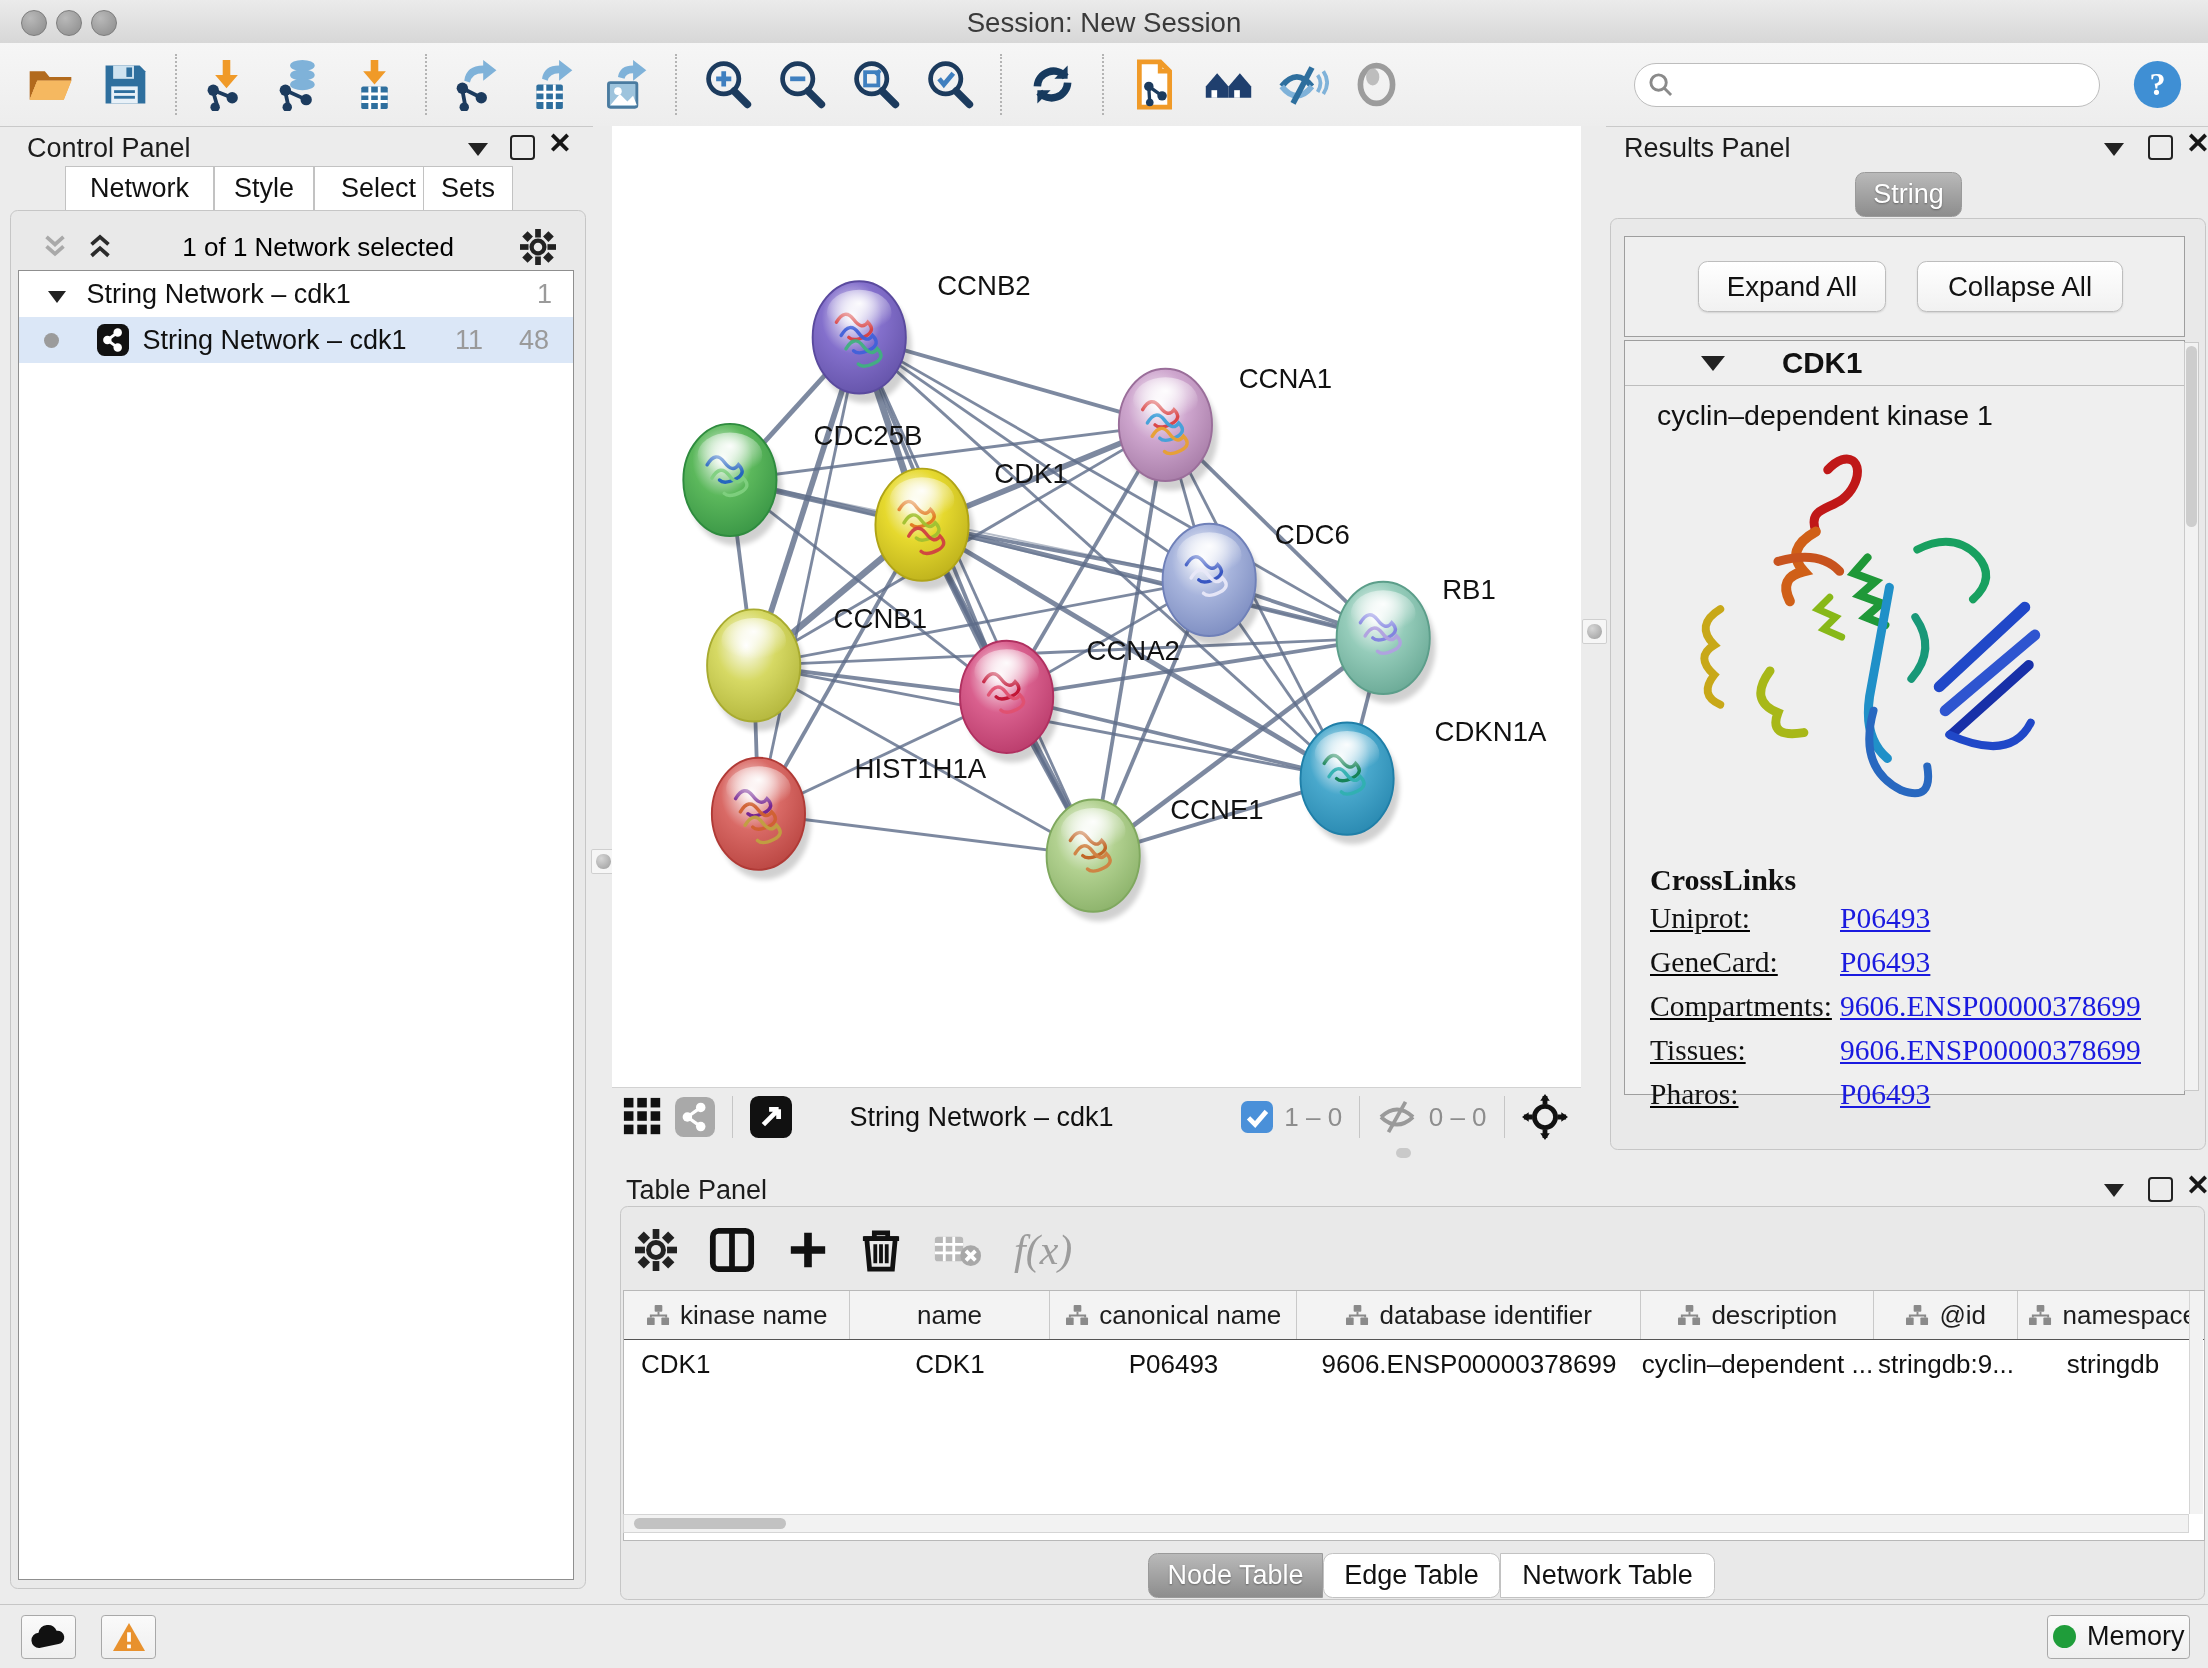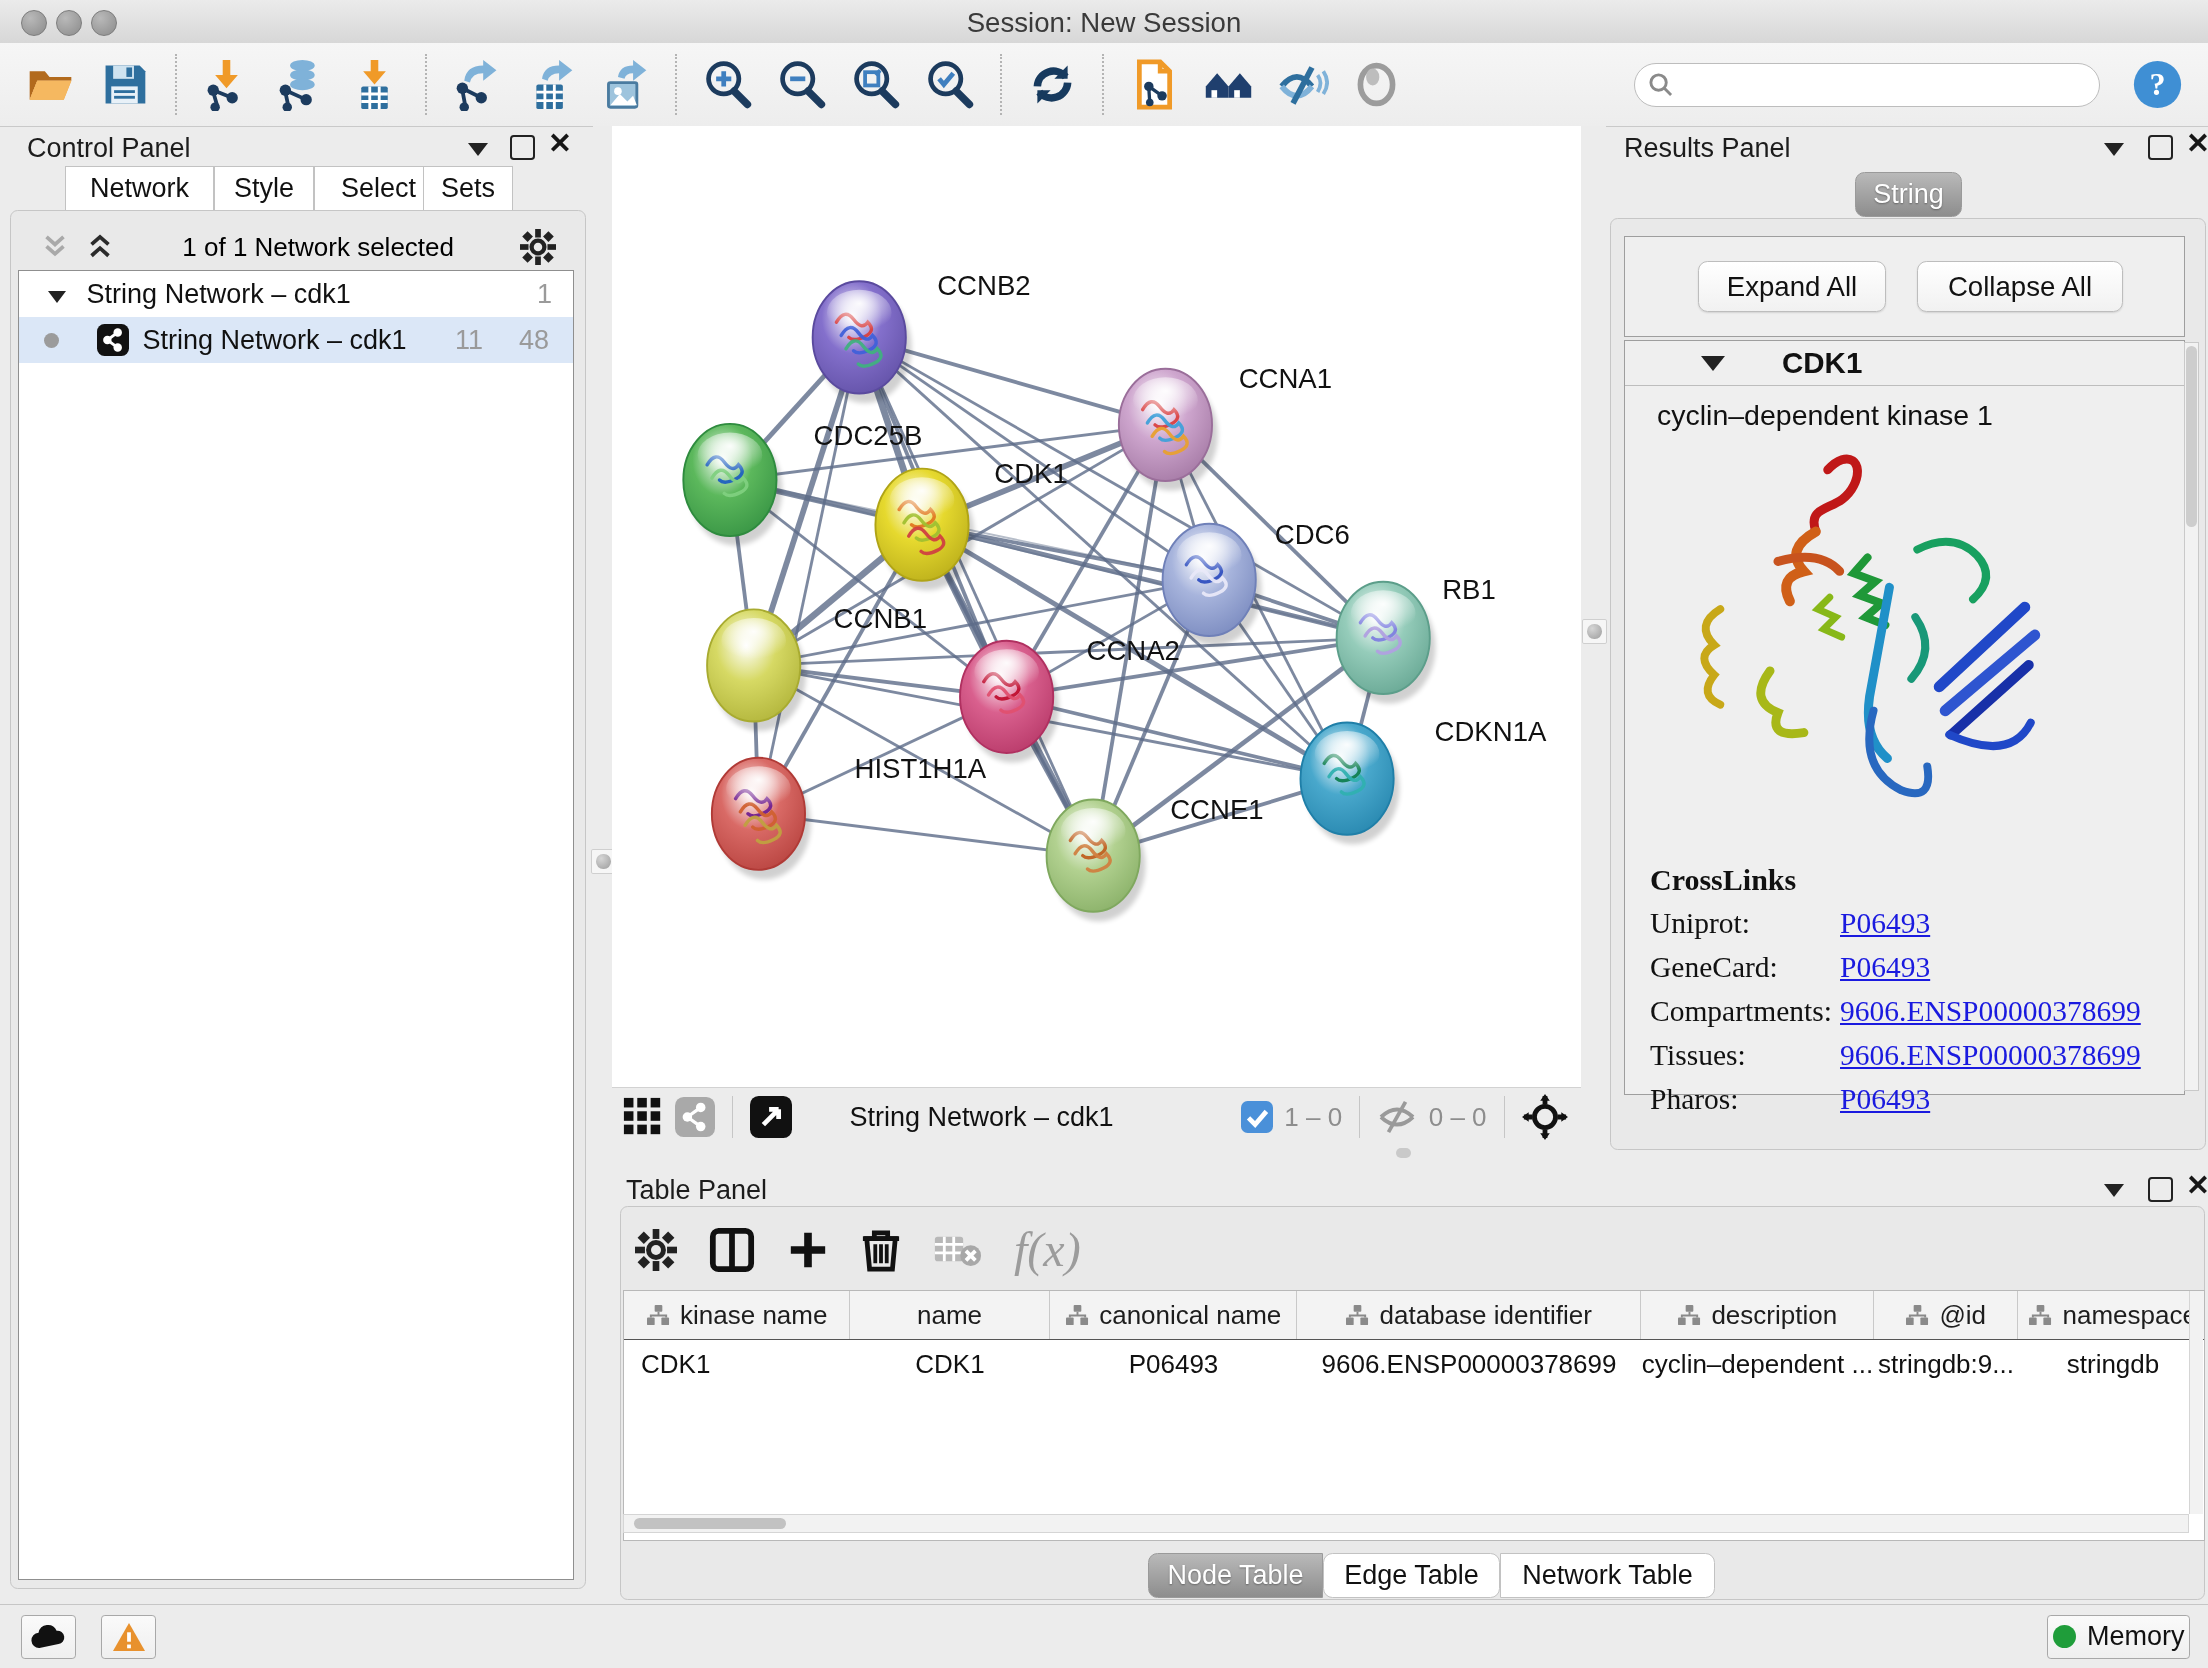--- a/index.html
+++ b/index.html
@@ -51,21 +51,21 @@
   .split-handle{position:absolute;width:23px;height:23px;background:#f6f6f6;border:1px solid #cfcfcf;display:flex;align-items:center;justify-content:center;border-radius:1.9px;}
   .split-dot{width:14.3px;height:14.3px;border-radius:50%;background:radial-gradient(circle at 35% 30%,#d6d6d6,#9c9c9c);}
 
   
   #rp-box{left:1610px;top:218px;width:594px;height:930px;}
   .rp-btn{position:absolute;height:49px;background:linear-gradient(#ffffff,#f1f1f1);border:1px solid #bdbdbd;border-radius:9.5px;
           display:flex;align-items:center;justify-content:center;font-size:27.6px;color:#111;box-shadow:0 1px 1.9px rgba(0,0,0,.12);}
   #gene-box{position:absolute;left:1624px;top:340px;width:559px;height:753px;background:#efefef;border:1px solid #9e9e9e;}
   #gene-header{height:44px;display:flex;align-items:center;gap:57px;padding-left:76px;border-bottom:1px solid #bdbdbd;font-size:29.5px;font-weight:bold;color:#111;}
   .xlinks{font-family:"Liberation Serif",serif;}
-  .xrow{display:flex;font-size:29.5px;height:44px;align-items:center;}
+  .xrow{display:flex;font-size:29.5px;height:44px;text-decoration:underline;}
   .xlabel{width:190px;color:#111;}
   .xval{color:#1a1adf;text-decoration:underline;}
   #rp-scroll{position:absolute;left:2184px;top:342px;width:15px;height:749px;background:#f2f2f2;border:1px solid #c9c9c9;box-sizing:border-box;}
   #rp-thumb{position:absolute;left:2186px;top:346px;width:11.4px;height:181px;background:#cdcdcd;border-radius:5.7px;}
 
   
   #tp-content{left:620px;top:1206px;width:1583px;height:392px;background:#e9e9e9;border:1px solid #c6c6c6;border-radius:7.6px;}
   #tp-toolbar{position:absolute;left:635px;top:1216px;height:67px;display:flex;align-items:center;gap:32px;}
   #tbl{position:absolute;left:623px;top:1290px;width:1580px;height:249px;background:#ffffff;border:1px solid #b8b8b8;overflow:hidden;}
   #tbl-head{display:flex;height:48px;background:#f3f3f3;border-bottom:1.9px solid #555;}
@@ -753,21 +753,21 @@
     <span>
         <svg width="49" height="34" viewBox="0 0 52 36">
           <rect x="2" y="4" width="30" height="26" rx="3" fill="#b8b8b8"></rect>
           <g stroke="#fff" stroke-width="3">
             <path d="M2 12h30M2 21h30M12 4v26M22 4v26"></path>
           </g>
           <circle cx="40" cy="24" r="11" fill="#a8a8a8"></circle>
           <path d="M35 19l10 10M45 19l-10 10" stroke="#fff" stroke-width="4"></path>
         </svg>
       </span>
-    <span style="font-family:'Liberation Serif',serif;font-style:italic;font-size:48px;color:#9c9c9c;">f(x)</span>
+    <span style="font-family:'Liberation Serif',serif;font-style:italic;font-size:42px;color:#9c9c9c;">f(x)</span>
   </div>
 
   <div id="tbl">
     <div id="tbl-head">
         <div class="th" style="width: 226px;">
           <span>
             <svg width="25" height="23" viewBox="0 0 26 24">
               <g fill="#8a8a8a">
                 <rect x="9" y="1" width="8" height="7" rx="1"></rect>
                 <rect x="1" y="14" width="8" height="8" rx="1"></rect>

